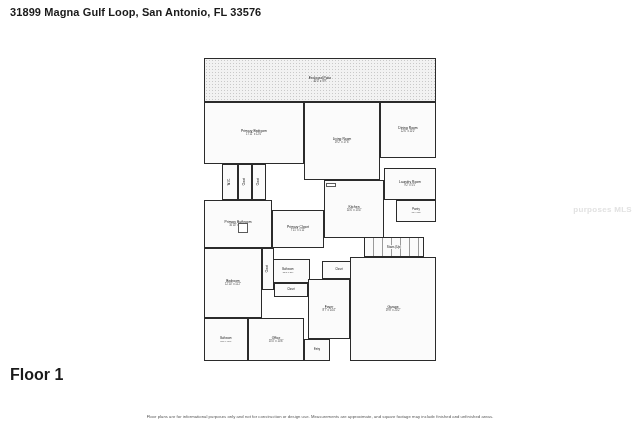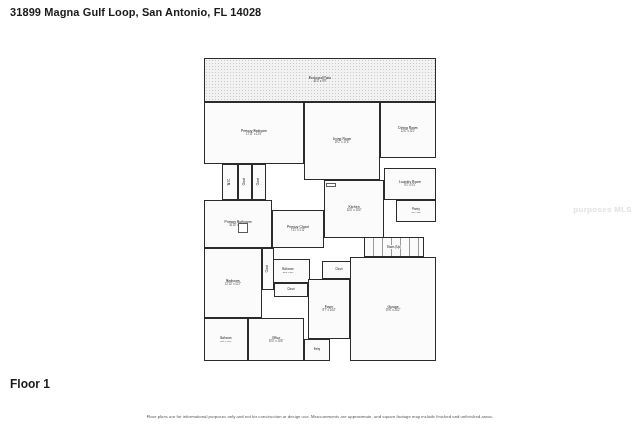--- a/index.html
+++ b/index.html
@@ -20,22 +20,22 @@
     left: 10px;
     top: 6px;
     font-size: 11px;
     font-weight: bold;
     letter-spacing: 0.1px;
     color: #1a1a1a;
   }
   #floor-label {
     position: absolute;
     left: 10px;
-    top: 377px;
-    font-size: 12px;
+    top: 366px;
+    font-size: 16px;
     font-weight: bold;
     color: #1a1a1a;
   }
   #disclaimer {
     position: absolute;
     left: 0;
     top: 414px;
     width: 640px;
     text-align: center;
     font-size: 4.2px;
@@ -113,21 +113,21 @@
   .fixture {
     position: absolute;
     box-sizing: border-box;
     border: 1px solid #5a5a5a;
     background: #ffffff;
   }
 </style>
 </head>
 <body>
 
-<div id="title">31899 Magna Gulf Loop, San Antonio, FL 14028</div>
+<div id="title">31899 Magna Gulf Loop, San Antonio, FL 33576</div>
 
 <div id="plan">
 
   <div class="room thick patio" style="left:4px; top:3px; width:232px; height:44px;">
     <span class="nm">Enclosed Patio</span>
     <span class="dm">40'3" x 9'9"</span>
   </div>
 
   <div class="room thick" style="left:4px; top:47px; width:100px; height:62px;">
     <span class="nm">Primary Bedroom</span>

